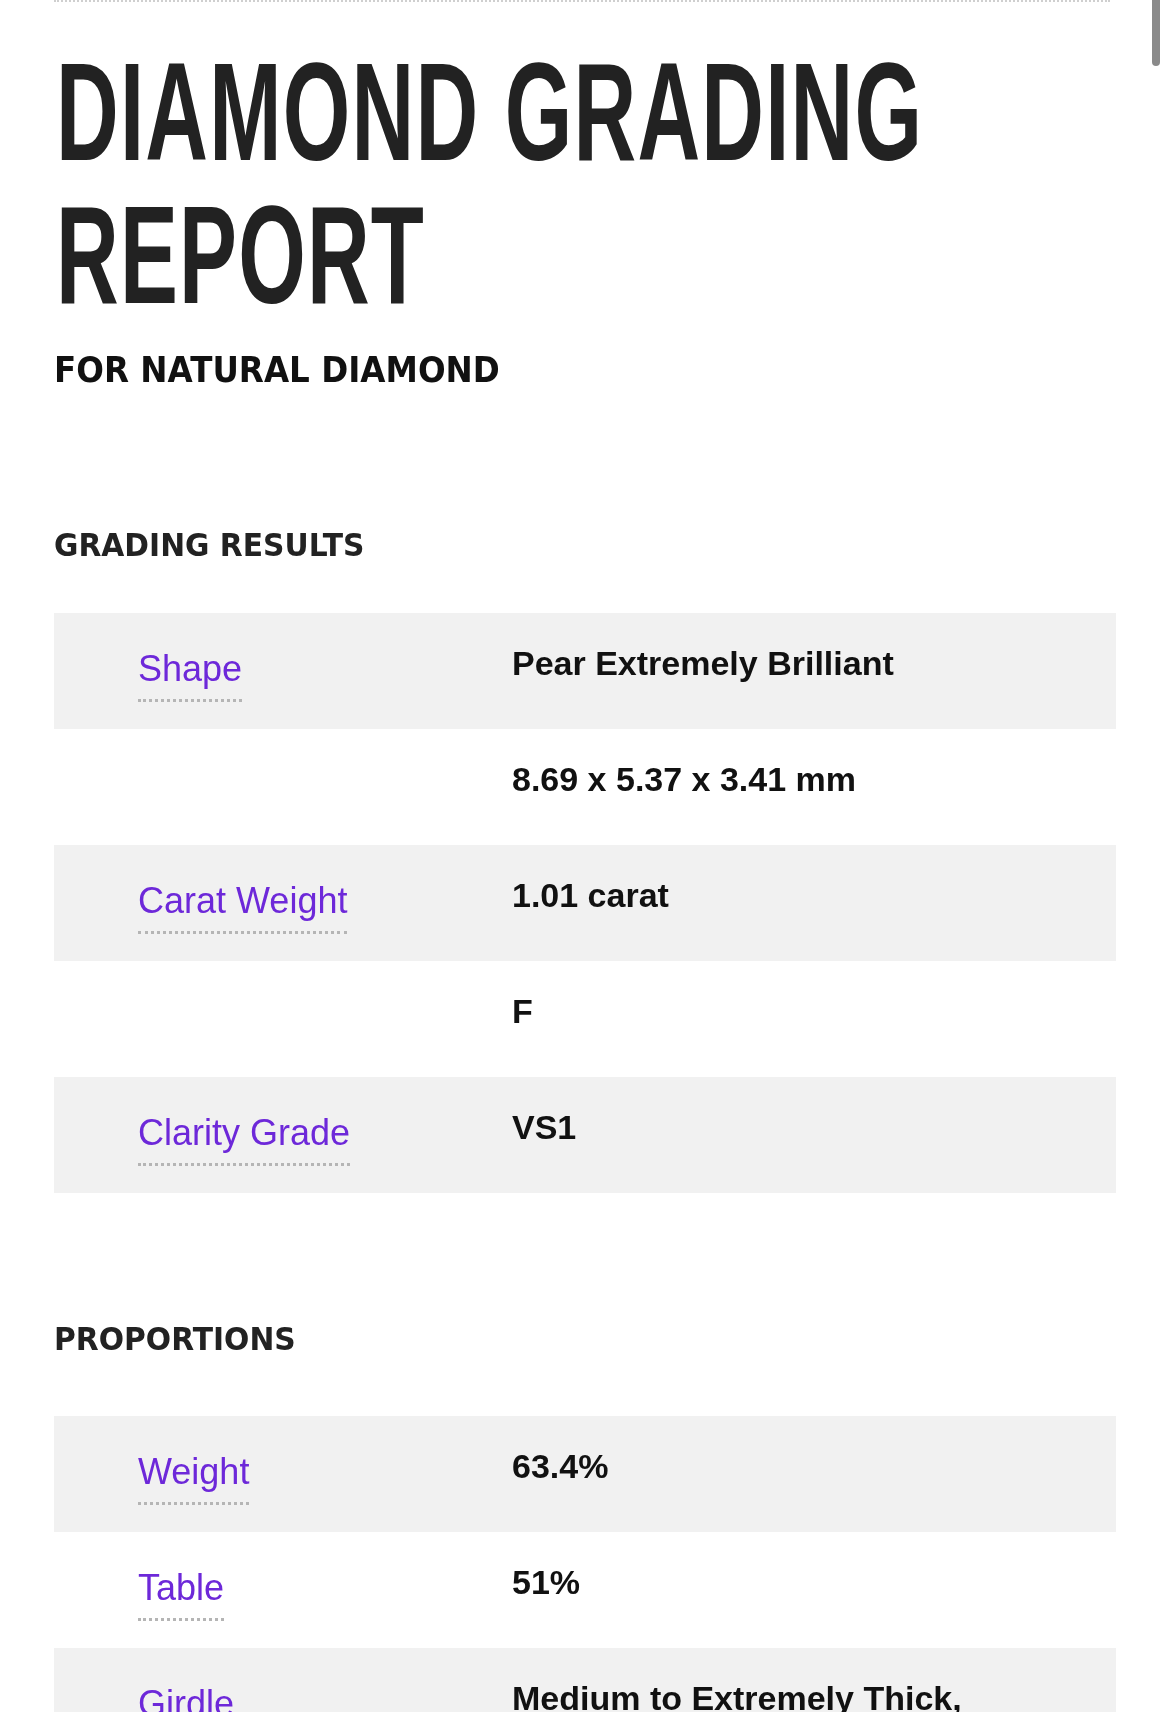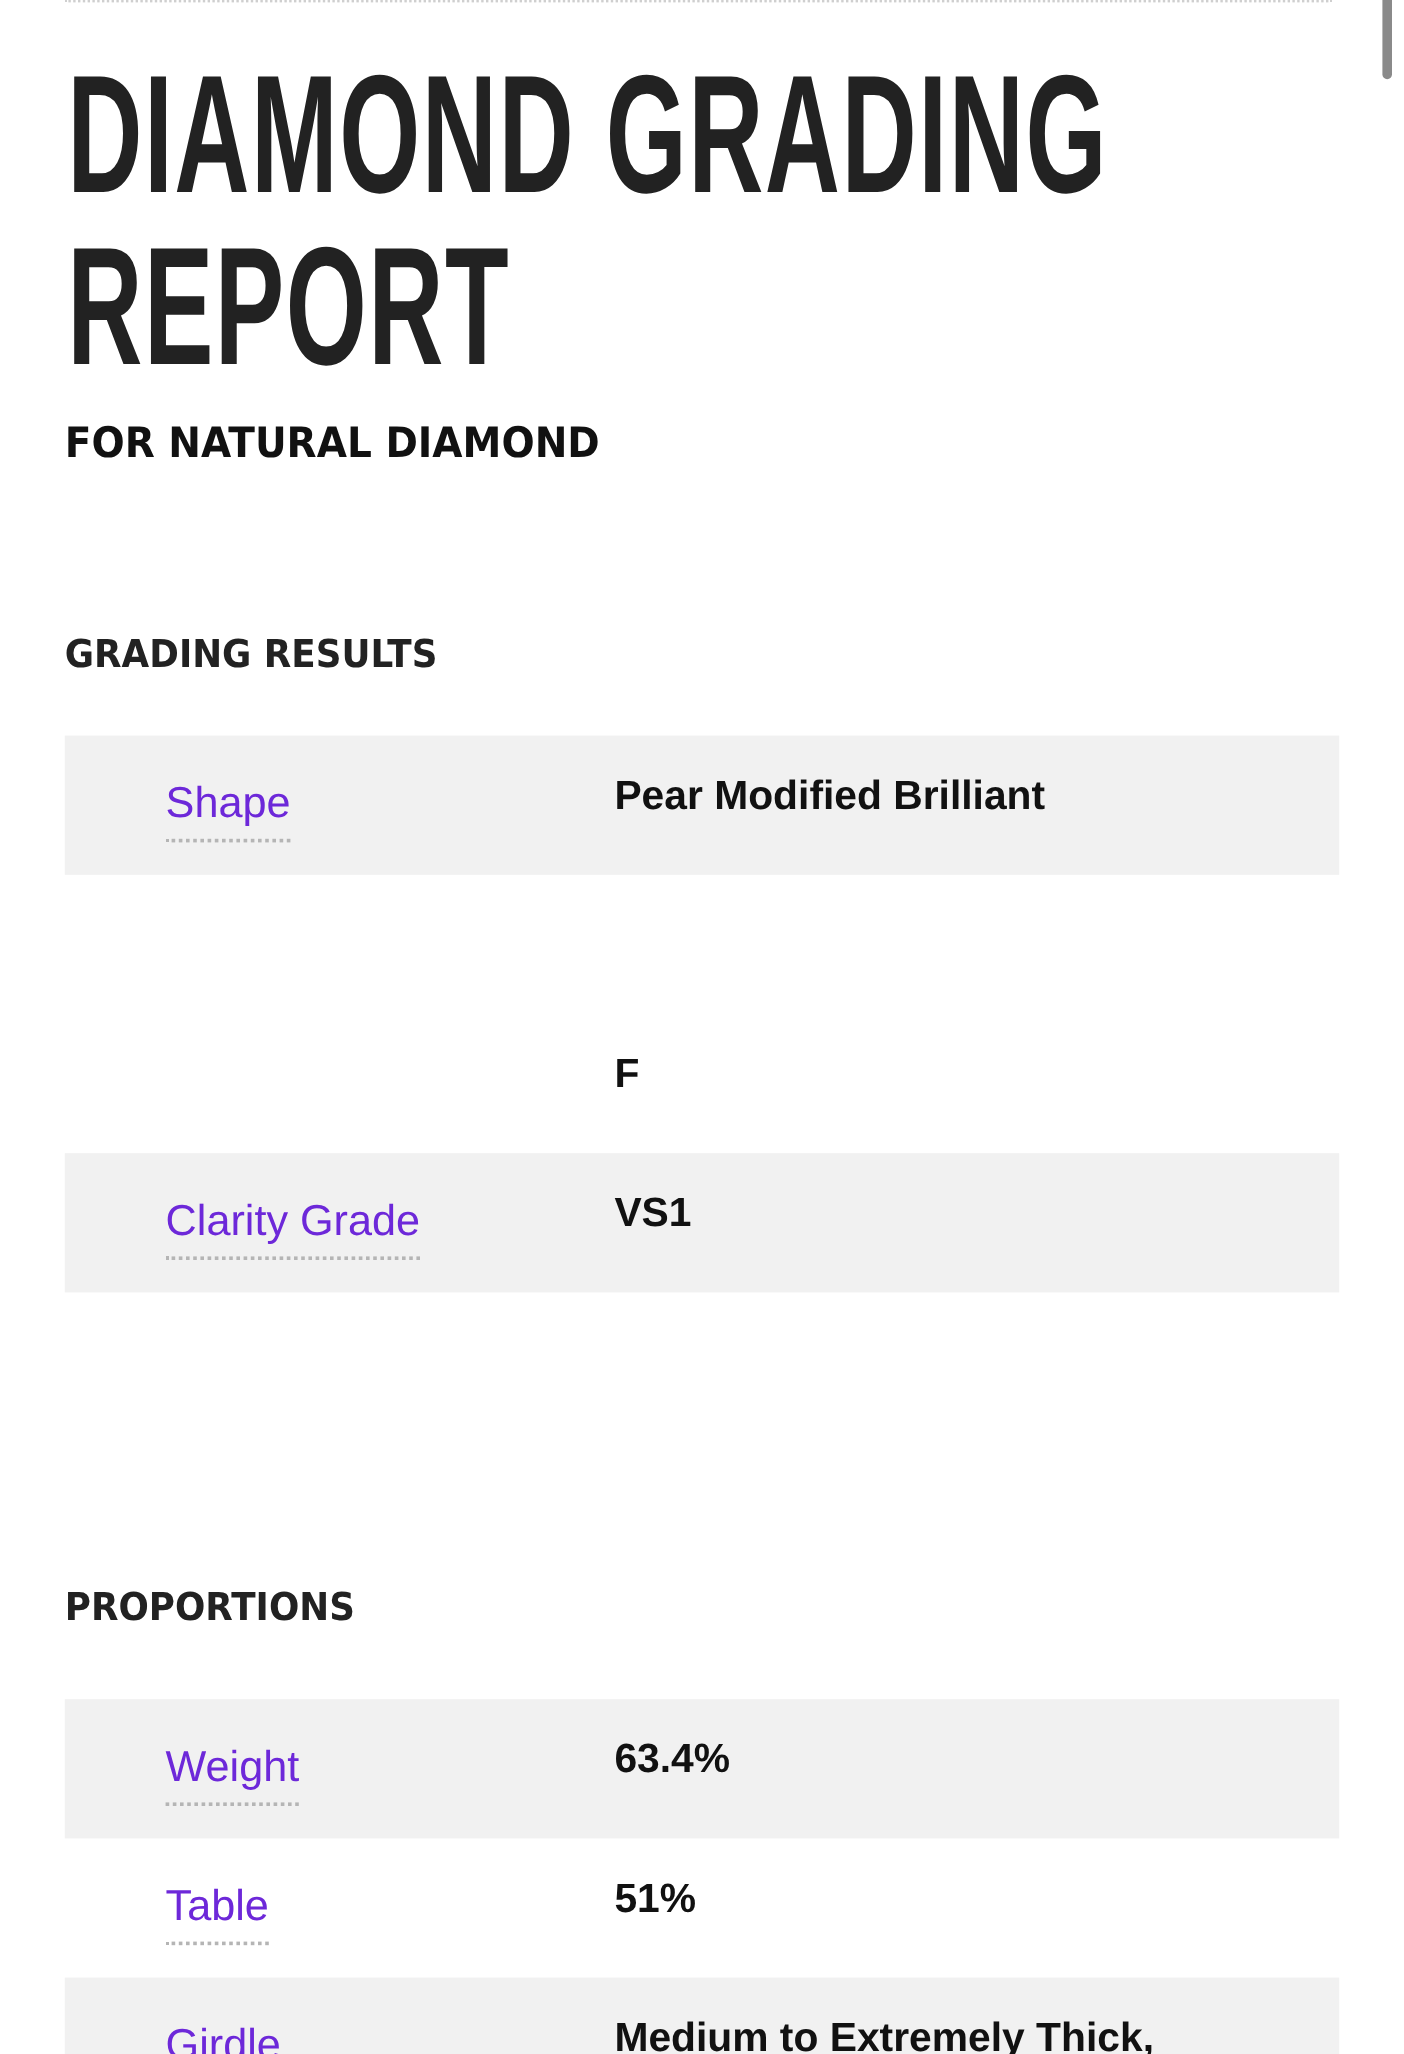--- a/index.html
+++ b/index.html
@@ -128,23 +128,28 @@
   <span>REPORT</span>
 </h1>
 
 <h2 class="subtitle">FOR NATURAL DIAMOND</h2>
 
 <h3 class="section-heading grading-heading">GRADING RESULTS</h3>
 
 <div class="data-table grading-table">
   <div class="row shaded">
     <span class="label">Shape</span>
-    <span class="value">Pear Modified Brilliant</span>
+    <span class="value">Pear Extremely Brilliant</span>
   </div>
   <div class="row">
+    <span class="value">8.69 x 5.37 x 3.41 mm</span>
+  </div>
+  <div class="row shaded">
+    <span class="label">Carat Weight</span>
+    <span class="value">1.01 carat</span>
   </div>
   <div class="row">
     <span class="value">F</span>
   </div>
   <div class="row shaded">
     <span class="label">Clarity Grade</span>
     <span class="value">VS1</span>
   </div>
 </div>
 

